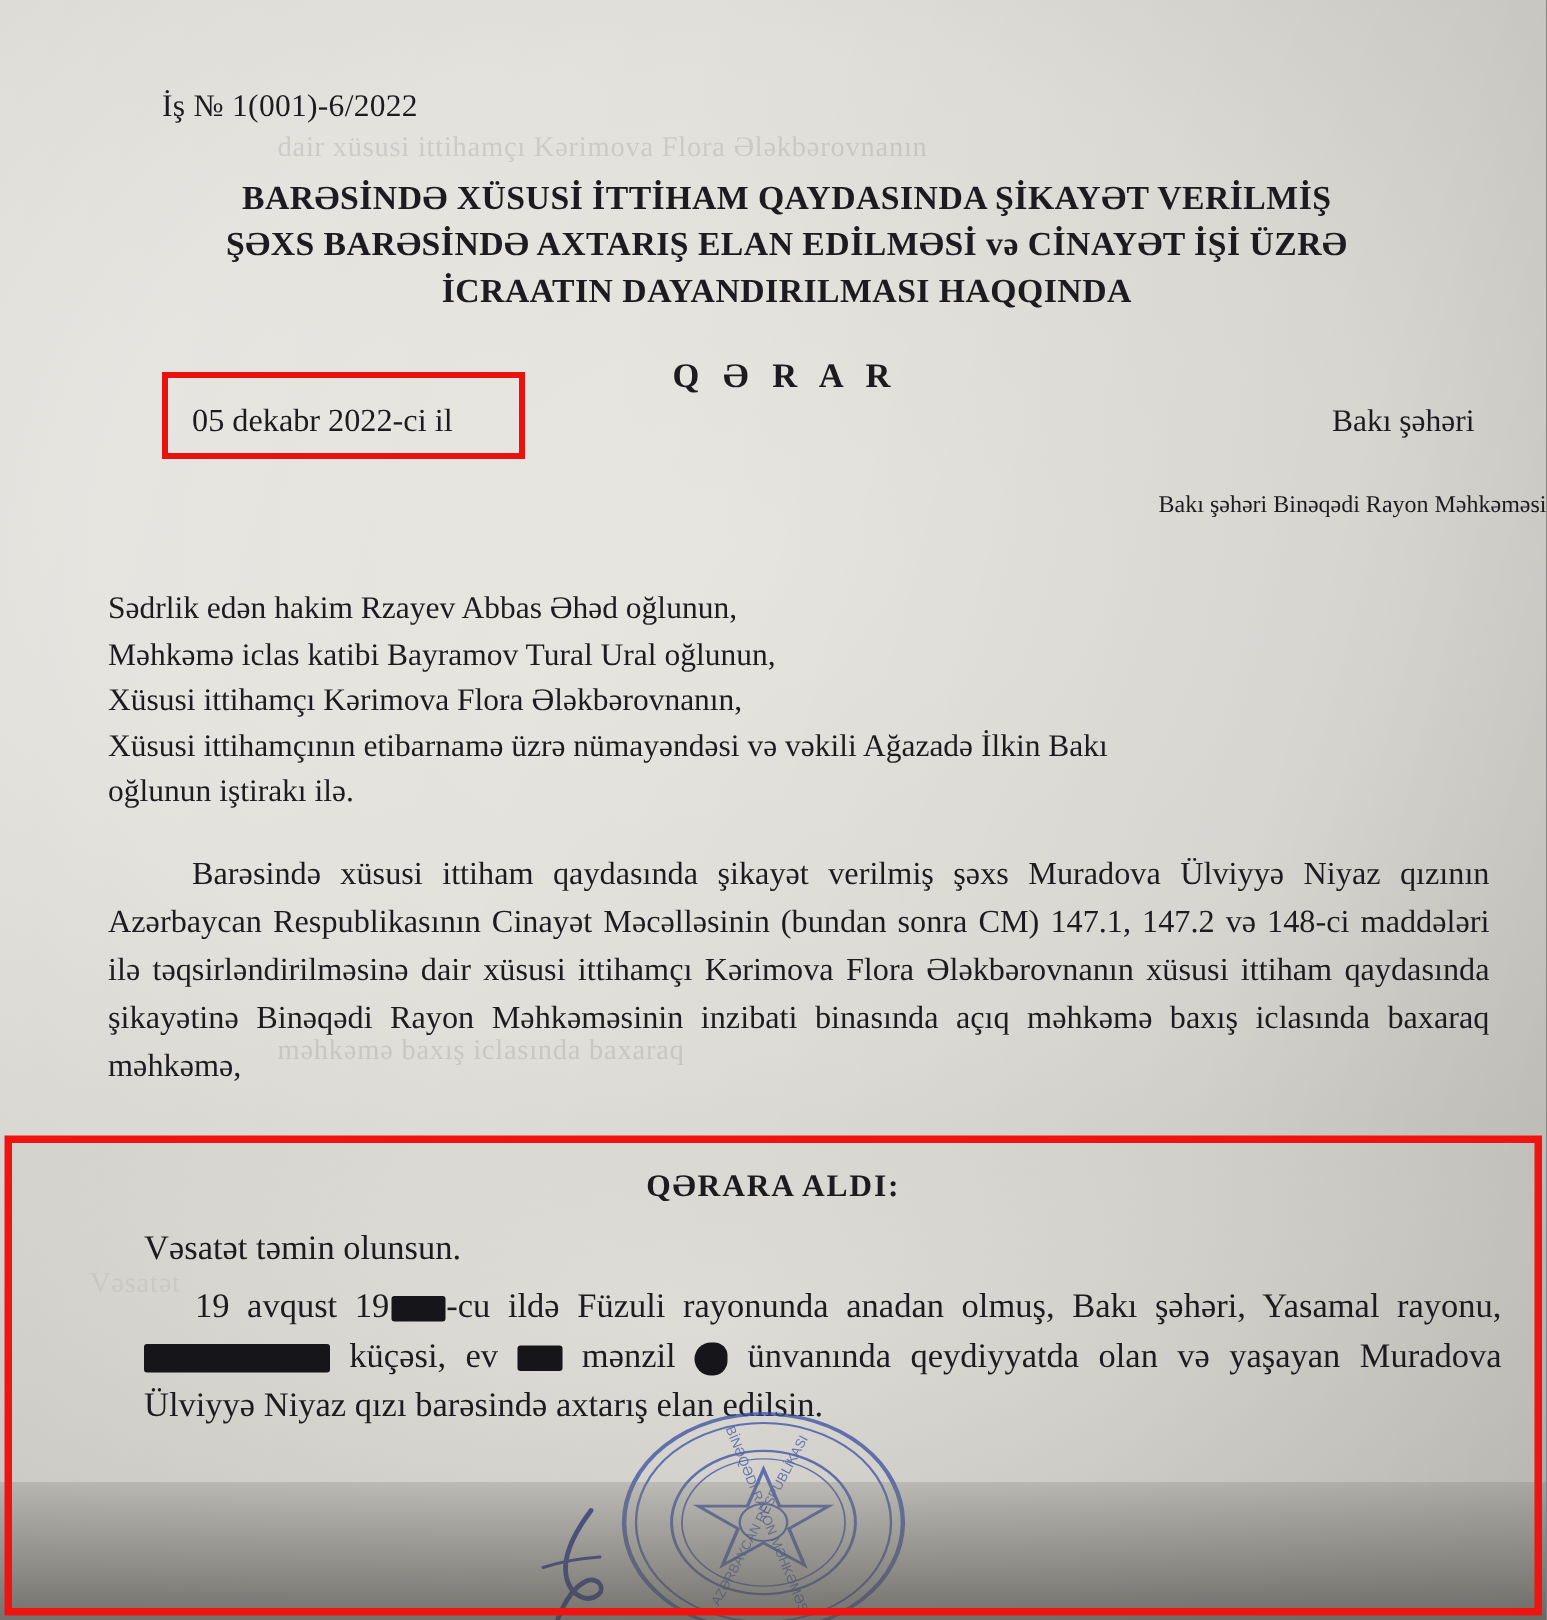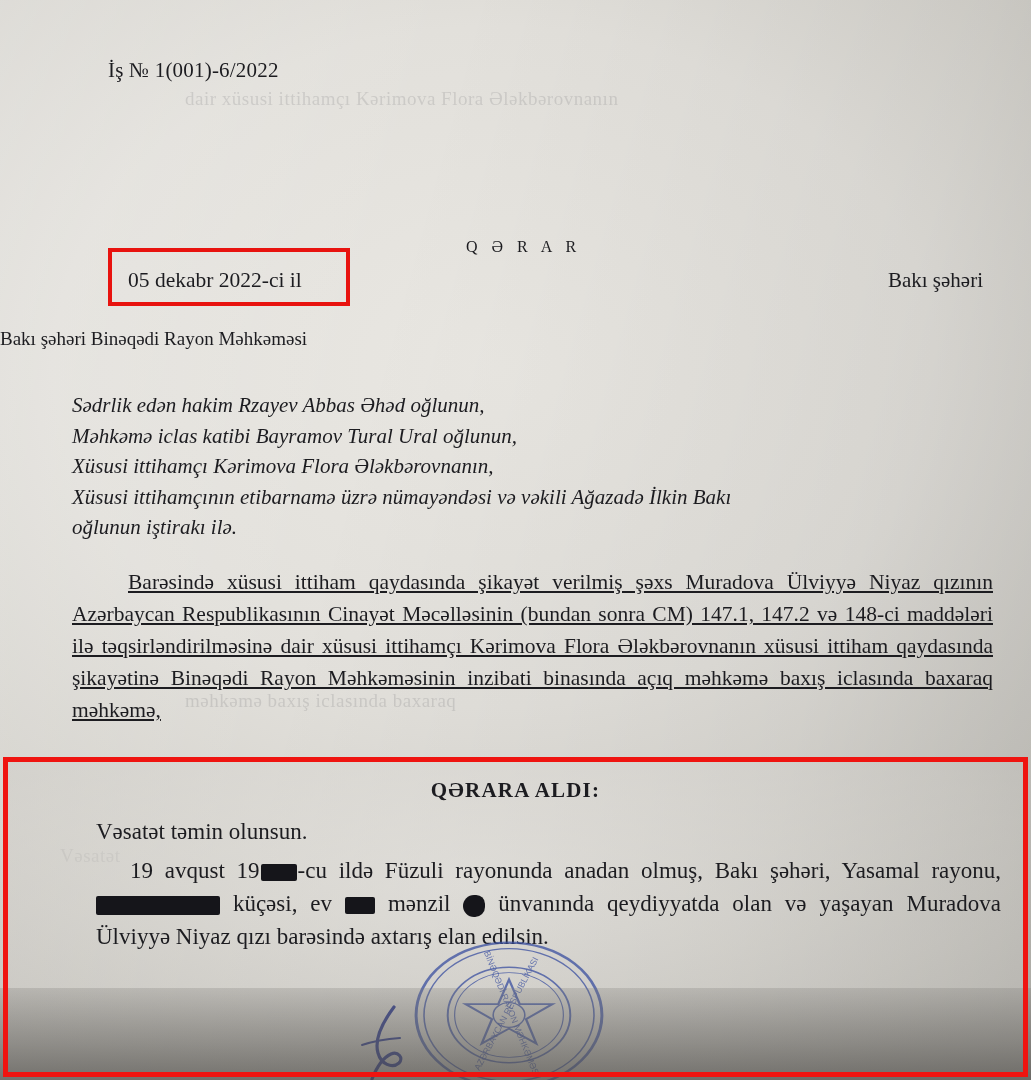--- a/index.html
+++ b/index.html
@@ -65,67 +65,65 @@
     font-size: 22.5px;
     line-height: 31px;
     letter-spacing: 0.3px;
   }
   .qerar {
     position: absolute;
     left: 0;
     right: 0;
     top: 238px;
     text-align: center;
-    font-weight: normal;
-    font-size: 16px;
+    font-weight: bold;
+    font-size: 23px;
     letter-spacing: 5px;
     margin-left: 16px;
   }
   .date {
     position: absolute;
     left: 128px;
     top: 268px;
     font-size: 21.5px;
   }
   .city {
     position: absolute;
     right: 48px;
     top: 268px;
     font-size: 21px;
   }
   .court {
     position: absolute;
     left: 0;
     right: 0;
     top: 328px;
-    text-align: left;
-    font-size: 19px;
+    text-align: right;
+    font-size: 16px;
   }
   .panel {
     position: absolute;
     left: 72px;
     right: 40px;
     top: 390px;
     font-size: 21px;
     line-height: 30.5px;
   }
   .panel div {
     white-space: nowrap;
-    font-style: italic;
   }
   .body-par {
     position: absolute;
     left: 72px;
     right: 38px;
     top: 566px;
     font-size: 21.5px;
     line-height: 32px;
     text-align: justify;
     text-indent: 56px;
-    text-decoration: underline;
   }
   
   .redbox-date {
     position: absolute;
     left: 108px;
     top: 248px;
     width: 242px;
     height: 58px;
     border: 4px solid #e8130f;
     box-sizing: border-box;
@@ -224,20 +222,25 @@
 <div id="page">
   <div class="paper"></div>
 
   <div class="bleed" style="left:185px; top:88px;">dair xüsusi ittihamçı Kərimova Flora Ələkbərovnanın</div>
   <div class="bleed" style="left:150px; top:690px;margin-left:35px;">məhkəmə baxış iclasında baxaraq</div>
   <div class="bleed" style="left:60px; top:845px;">Vəsatət</div>
 
   <div class="content">
     <div class="case-no">İş № 1(001)-6/2022</div>
 
+    <div class="title">
+      <div>BARƏSİNDƏ XÜSUSİ İTTİHAM QAYDASINDA ŞİKAYƏT VERİLMİŞ</div>
+      <div>ŞƏXS BARƏSİNDƏ AXTARIŞ ELAN EDİLMƏSİ və CİNAYƏT İŞİ ÜZRƏ</div>
+      <div>İCRAATIN DAYANDIRILMASI HAQQINDA</div>
+    </div>
 
     <div class="qerar">Q Ə R A R</div>
 
     <div class="date">05 dekabr 2022-ci il</div>
     <div class="city">Bakı şəhəri</div>
 
     <div class="court">Bakı şəhəri Binəqədi Rayon Məhkəməsi</div>
 
     <div class="panel">
       <div>Sədrlik edən hakim Rzayev Abbas Əhəd oğlunun,</div>

